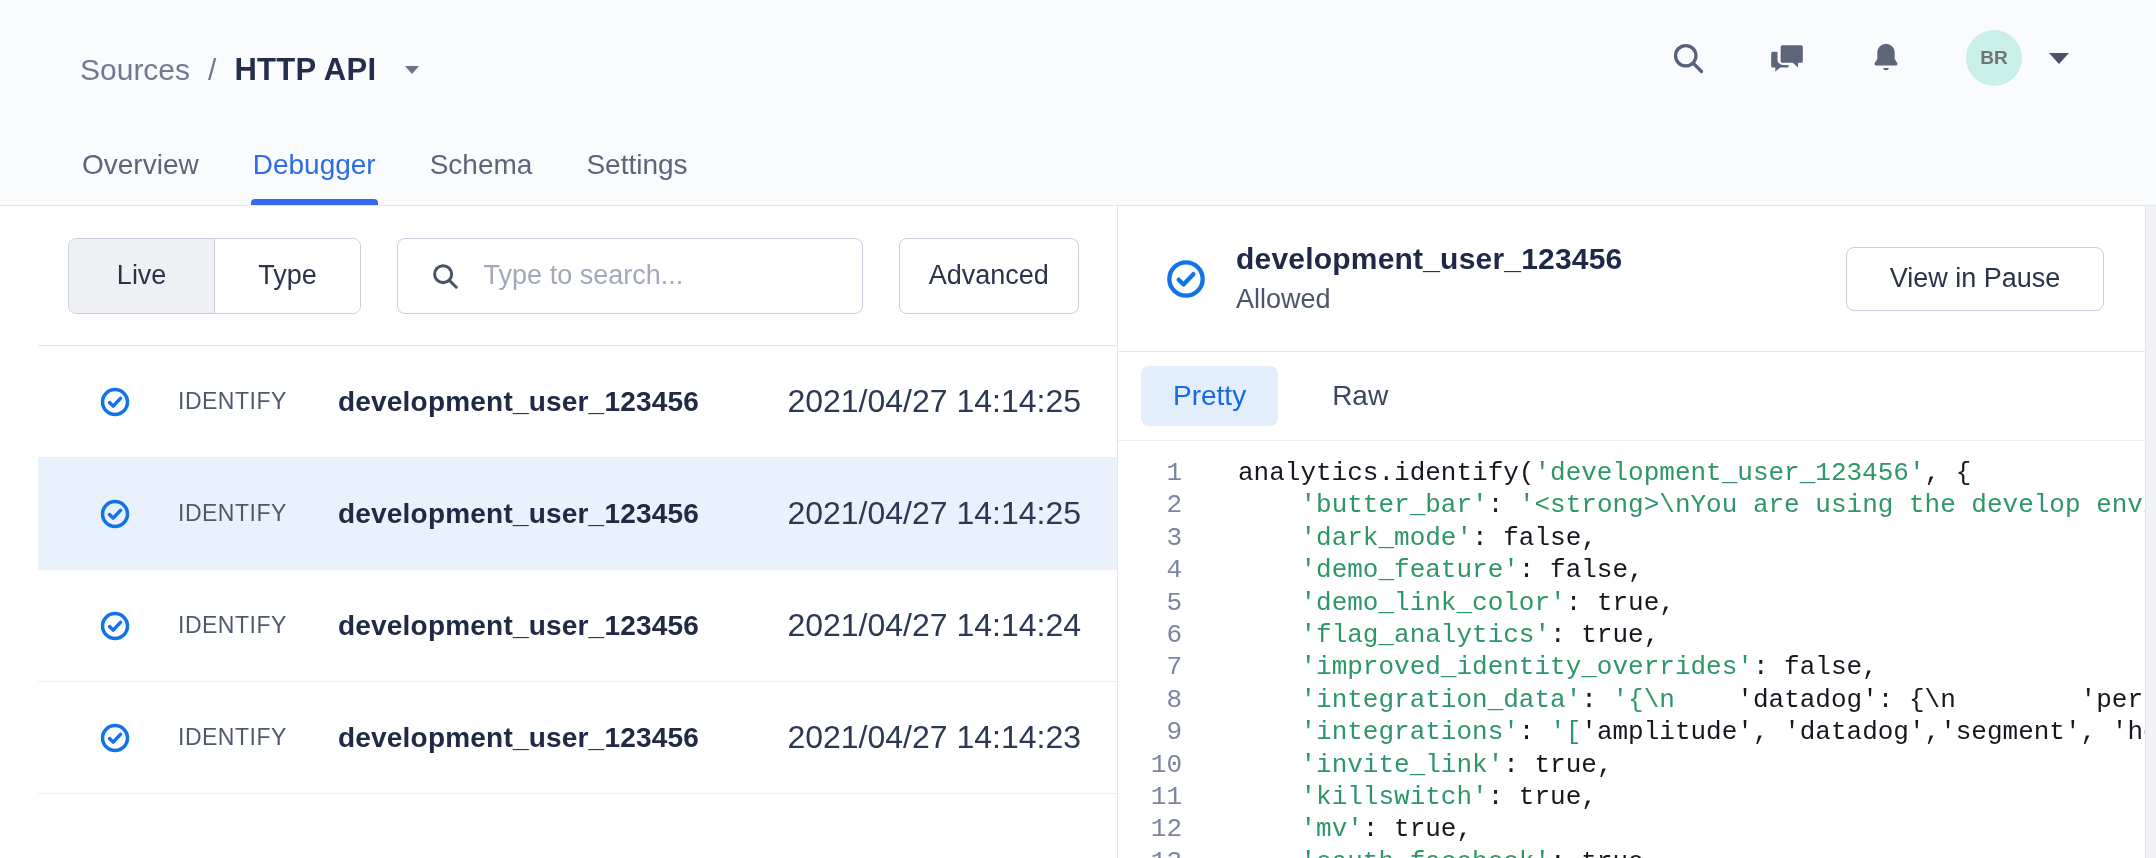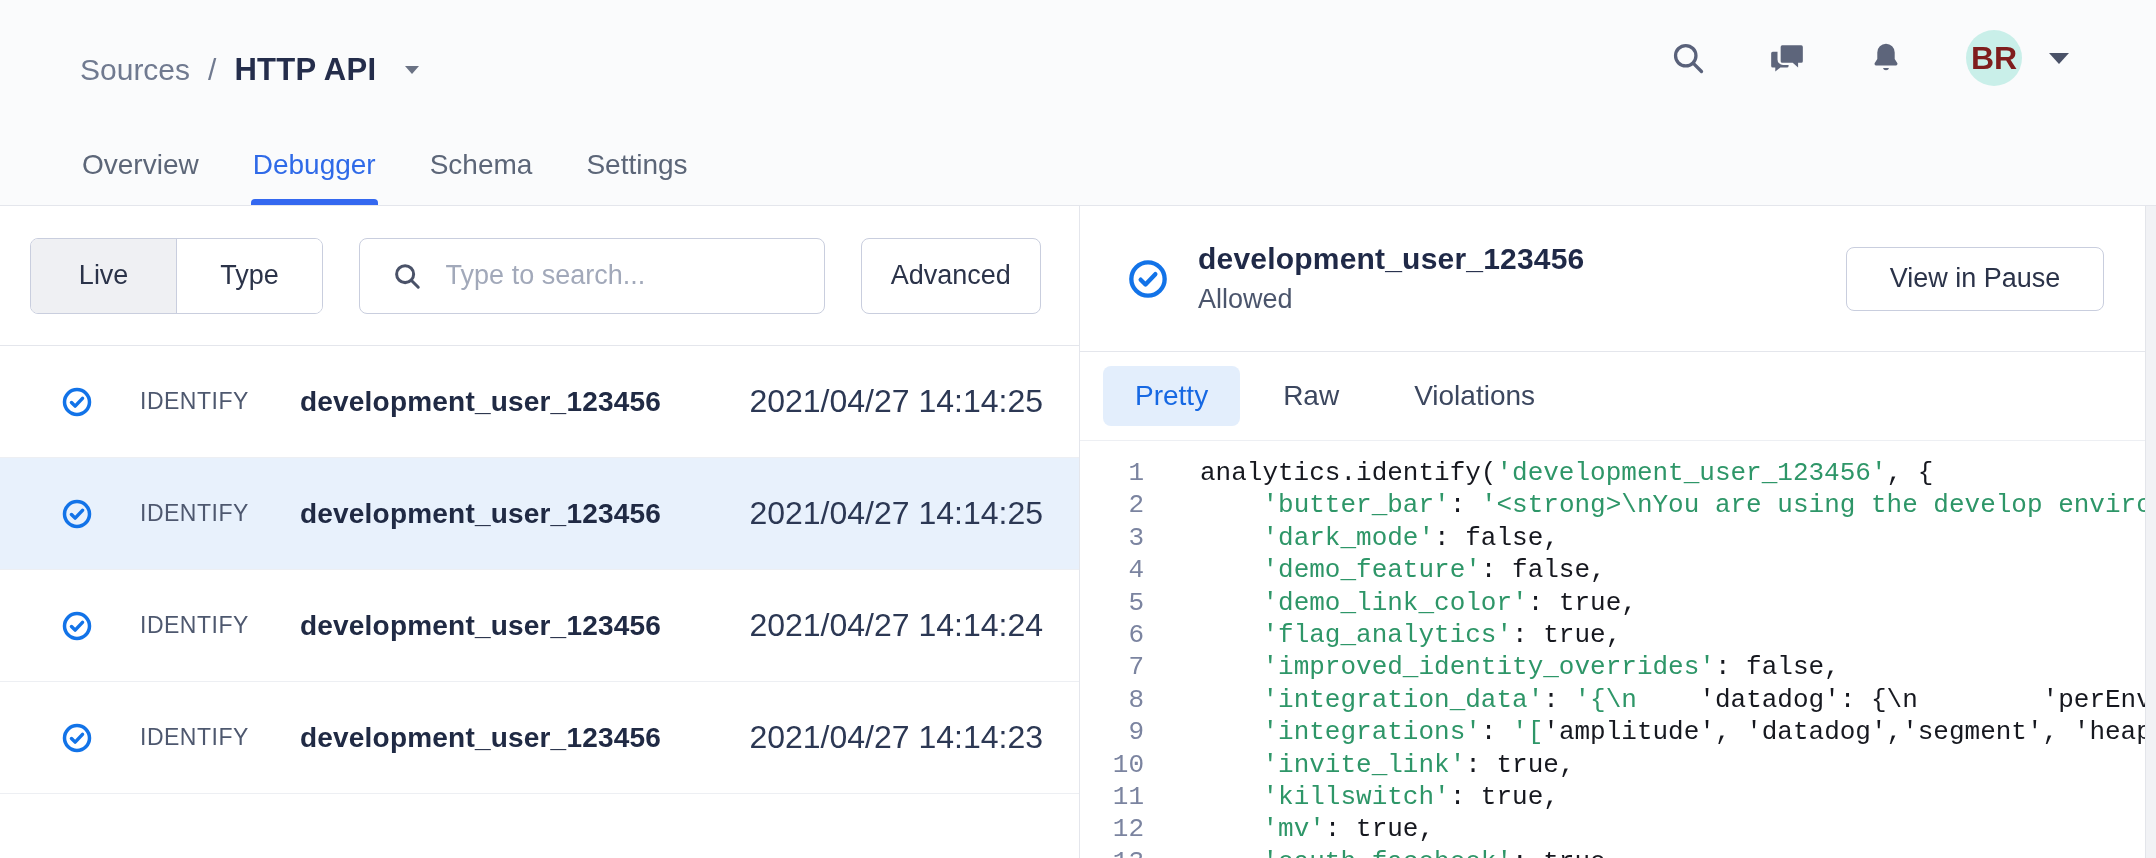--- a/index.html
+++ b/index.html
@@ -13,32 +13,32 @@
   .crumb-section { font-size:30px; color:#707a90; cursor:pointer; }
   .crumb-sep { font-size:30px; color:#707a90; margin:0 18px; }
   .crumb-current { font-size:31px; font-weight:bold; color:#242d4b; letter-spacing:.3px; }
   .crumb-caret { margin-left:28px; display:inline-flex; }
   .header-actions { position:absolute; top:30px; right:86px; display:flex;
     align-items:center; gap:62px; }
   .hicon { display:inline-flex; cursor:pointer; }
   .avatar-group { display:flex; align-items:center; gap:26px; cursor:pointer; }
   .avatar { width:56px; height:56px; border-radius:50%; background:#c9efe9;
     display:flex; align-items:center; justify-content:center;
-    font-size:32px; font-weight:600; color:#7f1d1d; }
+    font-size:19px; font-weight:600; color:#737373; }
 
   
   .main-tabs { position:absolute; left:80px; bottom:0; display:flex; gap:50px; }
   .tab { font-size:28px; color:#5c6678; padding:0 2px 24px 2px; position:relative;
     cursor:pointer; }
   .tab.active { color:#2f6ae8; font-weight:500; }
   .tab.active::after { content:""; position:absolute; left:0; right:0; bottom:0;
     height:6px; border-radius:4px 4px 0 0; background:#3468f0; }
 
   
-  .main { display:flex; height:652px; }
+  .main { display:flex; height:652px;padding-left:38px; }
   .left-panel { width:1080px; border-right:1px solid #e4e6ec; background:#fff; }
   .right-panel { flex:1; position:relative; background:#fff; overflow:hidden; }
 
   
   .controls { height:140px; display:flex; align-items:center; gap:36px;
     padding:0 38px 0 30px; border-bottom:1px solid #e4e6ec; }
   .seg-group { display:flex; border:1px solid #c9cede; border-radius:8px;
     overflow:hidden; height:76px; }
   .seg { width:158px; display:flex; align-items:center; justify-content:center;
     font-size:27px; color:#2b3349; background:#fff; cursor:pointer; }
@@ -71,21 +71,21 @@
     border-bottom:1px solid #e4e6ec; padding:0 52px 0 48px; }
   .detail-check { flex:0 0 40px; display:inline-flex; margin-right:30px; }
   .detail-titles { flex:1; }
   .detail-title { font-size:30px; font-weight:bold; color:#1f2947; letter-spacing:.2px; }
   .detail-status { font-size:27px; color:#4b556c; margin-top:8px; }
   .detail-buttons { display:flex; gap:34px; }
   .schema-btn { width:258px; height:64px; }
   .validate-btn { width:182px; height:64px; }
 
   
-  .detail-tabs { height:89px; display:flex; align-items:center; gap:11px;
+  .detail-tabs { height:89px; display:flex; align-items:center; gap:22px;
     padding-left:23px; border-bottom:1px solid #edeff3; }
   .dtab { font-size:28px; color:#3c475f; padding:14px 32px; border-radius:8px;
     cursor:pointer; }
   .dtab.active { color:#1668e3; background:#e3eefc; font-weight:500; }
 
   
   .code-area { padding:16px 0 0 0; overflow:hidden; height:417px; }
   .code-line { display:flex; line-height:32.4px; white-space:pre; }
   .ln { flex:0 0 64px; text-align:right; font-family:"Liberation Mono", monospace;
     font-size:26px; color:#7b84a0; }
@@ -229,21 +229,20 @@
         <div class="detail-status">Allowed</div>
       </div>
       <div class="detail-buttons">
         <button class="btn schema-btn">View in Pause</button>
       </div>
     </div>
 
     <div class="detail-tabs">
       <span class="dtab active">Pretty</span>
       <span class="dtab">Raw</span>
-      <span class="dtab">Violations</span>
     </div>
 
     <div class="code-area">
       <div id="code-lines">
           <div class="code-line"><span class="ln">1</span><span class="code-text"><span class="tok-plain">analytics.identify(</span><span class="tok-str">'development_user_123456'</span><span class="tok-plain">, {</span></span></div>
           <div class="code-line"><span class="ln">2</span><span class="code-text"><span class="tok-plain">    </span><span class="tok-str">'butter_bar'</span><span class="tok-plain">: </span><span class="tok-str">'&lt;strong&gt;\nYou are using the develop environment</span></span></div>
           <div class="code-line"><span class="ln">3</span><span class="code-text"><span class="tok-plain">    </span><span class="tok-str">'dark_mode'</span><span class="tok-plain">: false,</span></span></div>
           <div class="code-line"><span class="ln">4</span><span class="code-text"><span class="tok-plain">    </span><span class="tok-str">'demo_feature'</span><span class="tok-plain">: false,</span></span></div>
           <div class="code-line"><span class="ln">5</span><span class="code-text"><span class="tok-plain">    </span><span class="tok-str">'demo_link_color'</span><span class="tok-plain">: true,</span></span></div>
           <div class="code-line"><span class="ln">6</span><span class="code-text"><span class="tok-plain">    </span><span class="tok-str">'flag_analytics'</span><span class="tok-plain">: true,</span></span></div>

